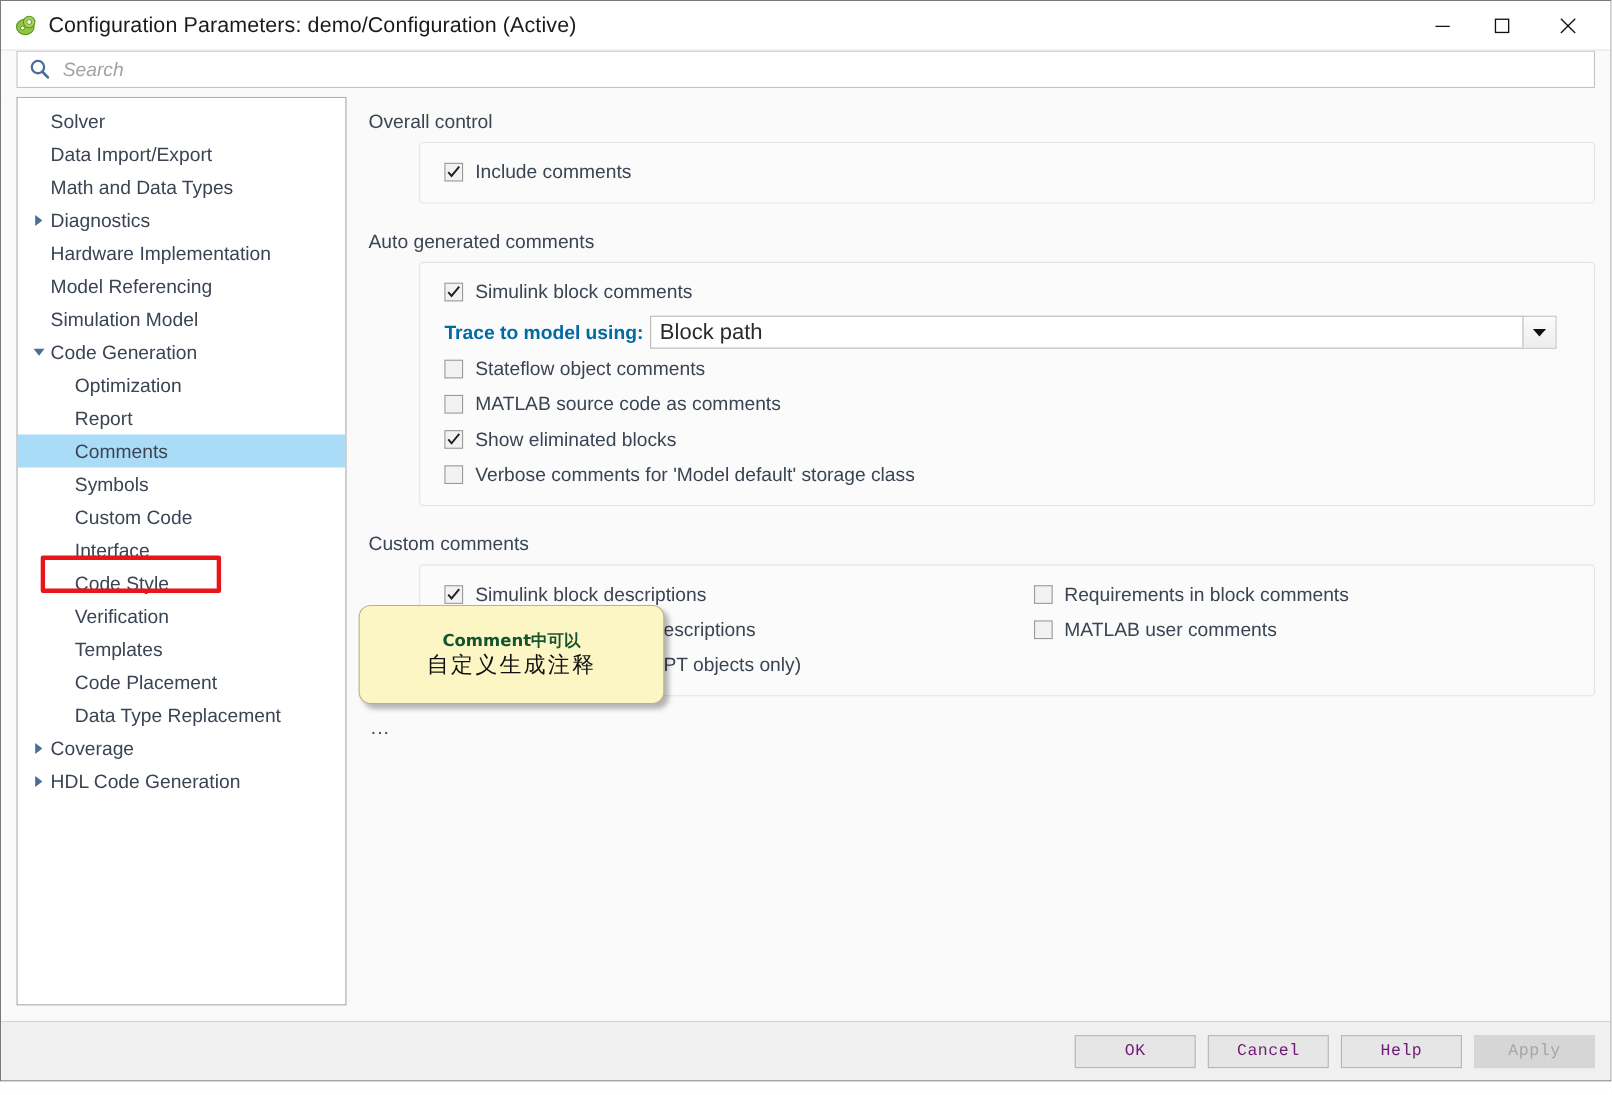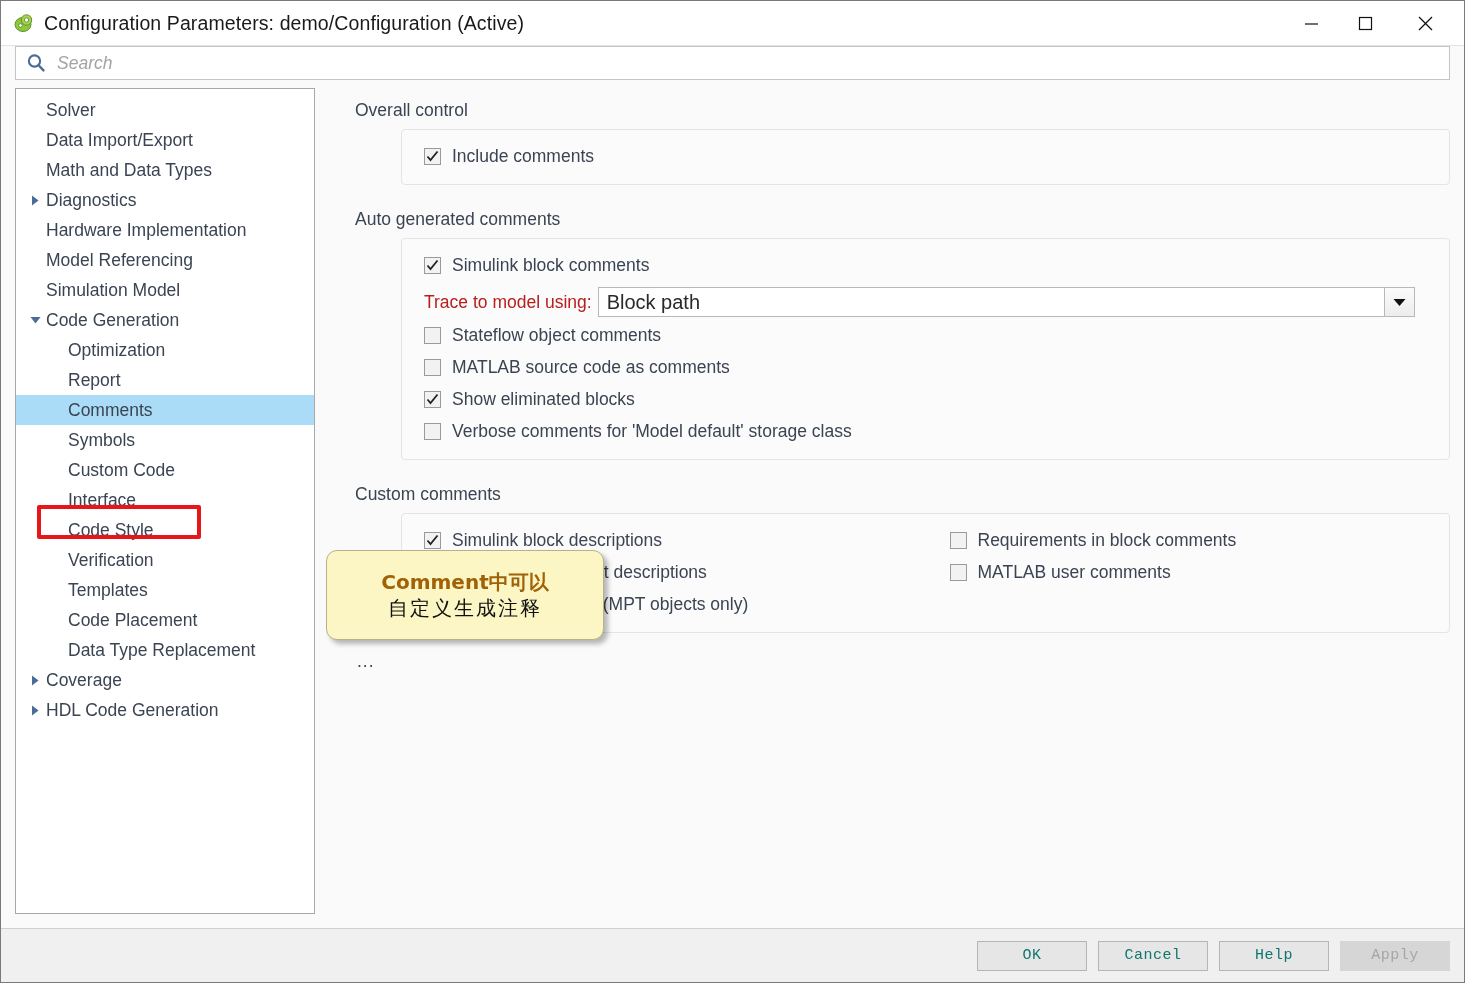--- a/index.html
+++ b/index.html
@@ -81,21 +81,20 @@
   #search-input::placeholder { color: #a3a3a3; font-style: italic; opacity: 1; }
 
   
   #body {
     flex: 1 1 auto;
     display: flex;
     padding: 0 14px;
     background: #fafafa;
     overflow: hidden;
     position: relative;
-    gap: 20px;
   }
 
   
   #tree {
     width: 300px; min-width: 300px;
     margin-top: 0;
     margin-bottom: 14px;
     background: #ffffff;
     border: 1px solid #a8a8a8;
     overflow: hidden;
@@ -181,23 +180,24 @@
   .field-row {
     display: flex;
     align-items: center;
     height: 34px;
     padding-left: 22px;
     margin-top: 4px;
     padding-right: 22px;
   }
   .field-label {
     font-size: 17.5px;
-    color: #b91c1c;
+    color: #0369a1;
     white-space: nowrap;
     margin-right: 6px;
+    font-weight: bold;
   }
   .combo {
     flex: 1 1 auto;
     height: 30px;
     display: flex;
     border: 1px solid #b8b8b8;
     background: #ffffff;
     align-items: stretch;
   }
   .combo-value {
@@ -239,23 +239,23 @@
     border-radius: 11px;
     box-shadow: 4px 4px 5px rgba(0,0,0,0.28);
     z-index: 40;
     display: flex;
     flex-direction: column;
     align-items: center;
     justify-content: center;
   }
   #tooltip .line1 {
     font-family: "DejaVu Sans", sans-serif;
-    font-size: 20px;
+    font-size: 15px;
     font-weight: bold;
-    color: #a16207;
+    color: #14532d;
     line-height: 1.25;
   }
   #tooltip .line2 {
     font-family: "DejaVu Sans", sans-serif;
     font-size: 20px;
     color: #101010;
     line-height: 1.3;
     letter-spacing: 2px;
   }
 
@@ -269,21 +269,21 @@
     justify-content: flex-end;
     padding-right: 14px;
   }
   .footer-btn {
     width: 110px; height: 30px;
     margin-left: 11px;
     background: #e6e6e6;
     border: 1px solid #b5b5b5;
     font-family: "Liberation Mono", monospace;
     font-size: 15px;
-    color: #0f766e;
+    color: #701a75;
     display: flex; align-items: center; justify-content: center;
     letter-spacing: 0.5px;
   }
   .footer-btn.disabled {
     background: #d6d6d6;
     border-color: #d6d6d6;
     color: #a6a6a6;
   }
 </style>
 </head>

